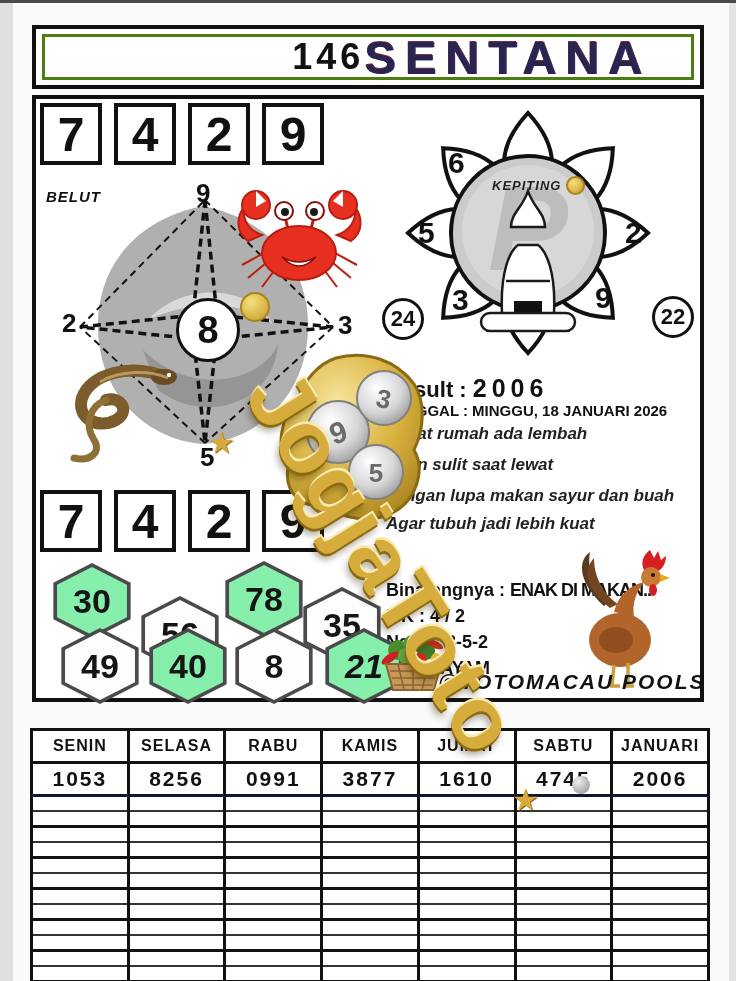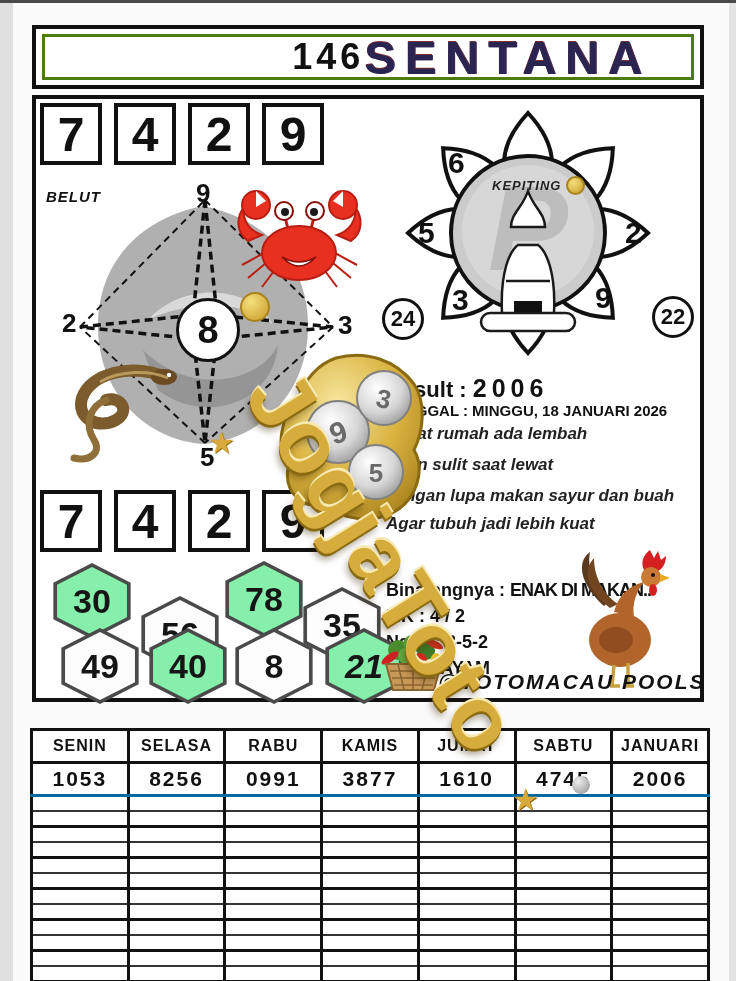--- a/index.html
+++ b/index.html
@@ -58,21 +58,21 @@
   .tbl-star{font-size:30px;color:#d8a93c;z-index:6;text-shadow:1px 1px 0 #8a6a12;}
   .mini-ball{width:18px;height:18px;border-radius:50%;z-index:6;
      background:radial-gradient(circle at 35% 30%,#eee,#8f8f8f);}
   .gold-dot{border-radius:50%;background:radial-gradient(circle at 35% 30%,#f4e07c,#c89a28);border:2px solid #a8831e;z-index:4;}
   .star-deco{font-size:30px;color:#d8a93c;z-index:4;text-shadow:1px 1px 0 #9a7418;}
 
   
   .sched{left:30px;top:728px;width:680px;border-collapse:collapse;table-layout:fixed;background:#fff;z-index:2;position:absolute;}
   .sched td{border-left:3px solid #111;border-right:3px solid #111;text-align:center;padding:0;overflow:hidden;}
   .sched tr.hdr td{border-top:3px solid #111;border-bottom:3px solid #111;height:30px;font-size:16px;font-weight:bold;letter-spacing:1px;}
-  .sched tr.res td{border-bottom:3px solid #0369a1;height:30px;font-size:21px;font-weight:bold;letter-spacing:2px;}
+  .sched tr.res td{border-bottom:3px solid #0f172a;height:30px;font-size:21px;font-weight:bold;letter-spacing:2px;}
   .sched tr.thin td{border-bottom:2px solid #333;height:13px;}
   .sched tr.thick td{border-bottom:3px solid #111;height:13px;}
 
   .wm{z-index:0;}
   svg text{font-family:"Liberation Sans",sans-serif;}
 </style>
 </head>
 <body>
 
 <div class="abs edge-left"></div>

